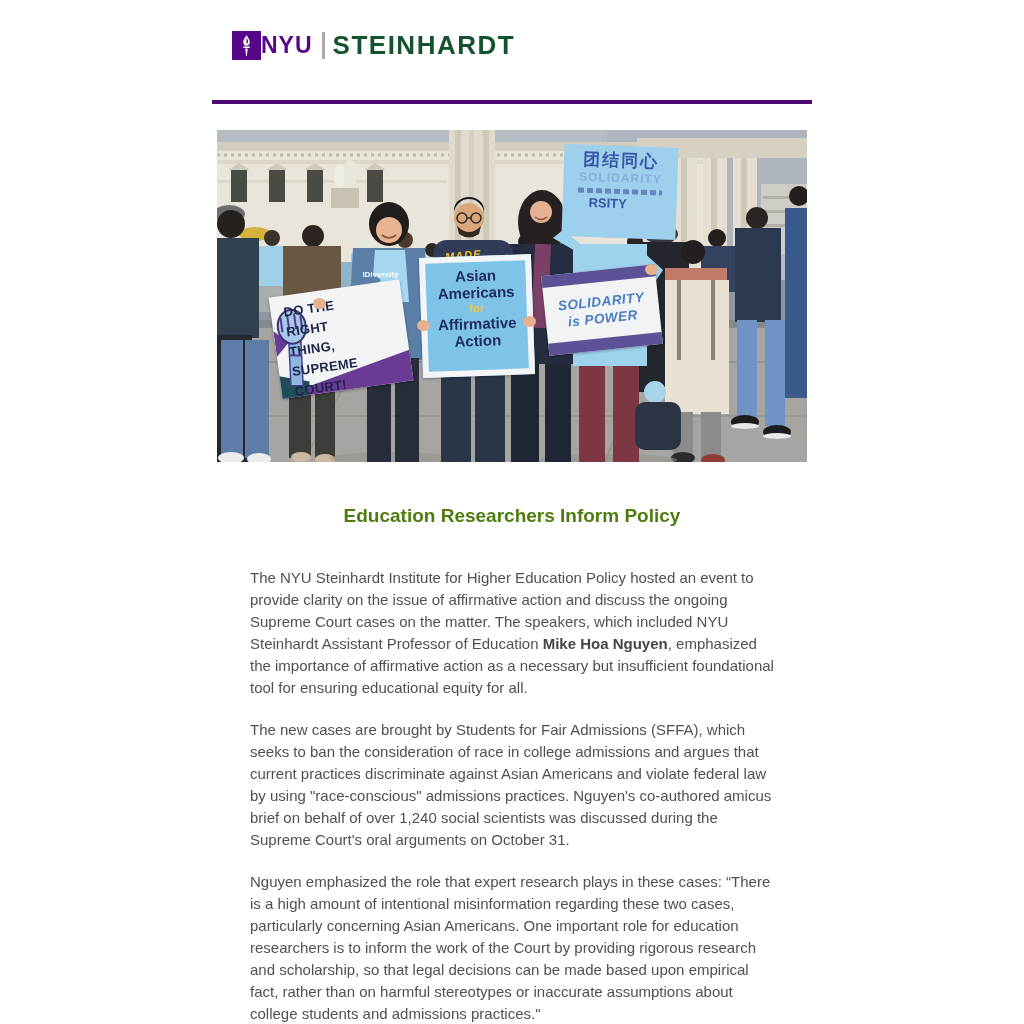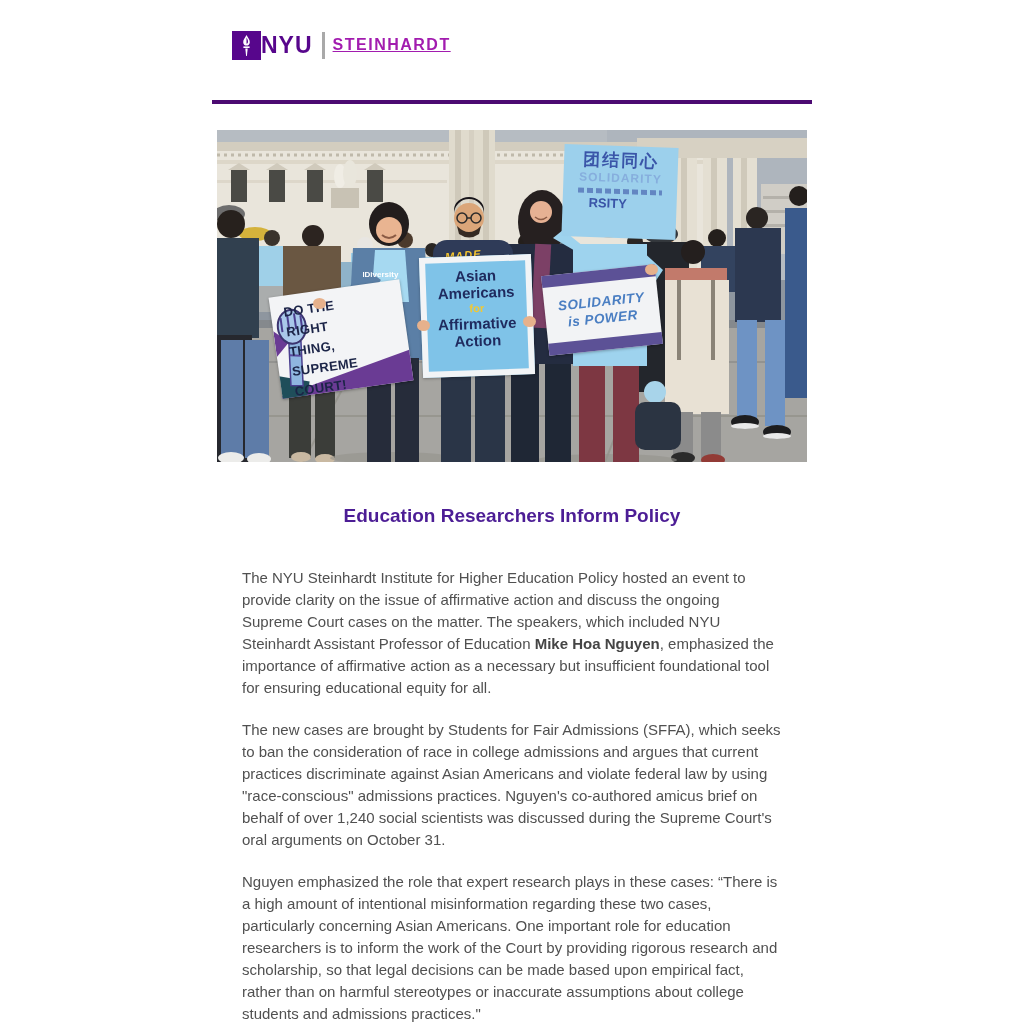--- a/index.html
+++ b/index.html
@@ -4,21 +4,21 @@
 <style>
   html,body{margin:0;padding:0;width:1024px;height:1024px;background:#ffffff;overflow:hidden;
     font-family:"Liberation Sans", sans-serif;}
   .container{width:600px;margin:0 auto;}
   
   .header{padding:30px 0 0 20px;}
   .logo-row{display:flex;align-items:center;height:30px;}
   .torch-box{width:29px;height:29px;background:#57068C;display:flex;align-items:center;justify-content:center;flex:0 0 auto;}
   .logo-nyu{color:#57068C;font-weight:bold;font-size:23px;letter-spacing:1px;margin-left:0;}
   .logo-sep{width:3px;height:27px;background:#a9a9a9;margin:0 8px 0 9px;}
-  .logo-school{color:#a21caf;font-weight:bold;font-size:16px;letter-spacing:1.5px;text-decoration:underline;}
+  .logo-school{color:#14532d;font-weight:bold;font-size:26px;letter-spacing:1.5px;}
   .divider{margin-top:40px;height:4px;background:#4C0A72;}
   
   .photo{width:590px;height:332px;margin:26px auto 0;position:relative;background:#b6bcc2;overflow:hidden;}
   .photo svg{position:absolute;left:0;top:0;}
   .ph-ov{position:absolute;box-sizing:border-box;}
   .sign-a{left:58px;top:158px;width:132px;height:102px;background:#f3f4f6;transform:rotate(-8deg);
     box-shadow:0 1px 3px rgba(0,0,0,.35);overflow:hidden;padding:7px 40px 0 13px;
     font-weight:bold;font-size:13px;line-height:20px;letter-spacing:.3px;color:#1b2447;}
   .sign-a .ribbon{position:absolute;left:-20px;bottom:-30px;width:170px;height:46px;background:#6a3b94;transform:rotate(-12deg);}
   .sign-a .tri-left{position:absolute;left:0;top:34px;width:0;height:0;border-top:13px solid transparent;border-bottom:13px solid transparent;border-left:14px solid #6a3b94;}
@@ -39,23 +39,23 @@
   .sign-cn .l1{font-size:17px;line-height:21px;font-weight:bold;letter-spacing:2px;}
   .sign-cn .l2{font-size:12px;line-height:15px;font-weight:bold;letter-spacing:1px;color:#86aedd;}
   .sign-cn .squig{margin:3px auto 2px;width:84px;height:5px;opacity:.7;
     background:repeating-linear-gradient(90deg,#4a66b0 0 6px,transparent 6px 9px);}
   .sign-cn .l3{font-size:13px;line-height:15px;font-weight:bold;text-align:left;padding-left:26px;}
   .shirt-a{left:146px;top:140px;width:44px;overflow:hidden;color:#ffffff;font-size:8px;font-weight:bold;text-indent:-30px;white-space:nowrap;}
   .shirt-d{left:356px;top:150px;width:76px;text-align:center;color:#ffffff;font-size:8.5px;font-weight:bold;white-space:nowrap;overflow:hidden;}
   .shirt-made{left:228px;top:118px;width:64px;color:#f5c52e;font-size:11px;font-weight:bold;font-style:italic;letter-spacing:1px;transform:rotate(-5deg);}
   .hand{width:13px;height:11px;background:#e6b18c;border-radius:50%;}
   
-  .title{margin:43px 0 0;text-align:center;font-size:19px;color:#4c1d95;font-weight:bold;}
+  .title{margin:43px 0 0;text-align:center;font-size:19px;color:#4d7c0f;font-weight:bold;}
   .content{padding:0 30px;margin-top:40px;color:#505050;font-size:15px;line-height:22px;}
-  .content p{margin:0 0 20px;}
+  .content p{margin:0 8px 20px;}
   .content b{color:#454545;}
 </style>
 </head>
 <body>
 
 <div class="container">
 
   <div class="header">
     <div class="logo-row">
       <div class="torch-box">

